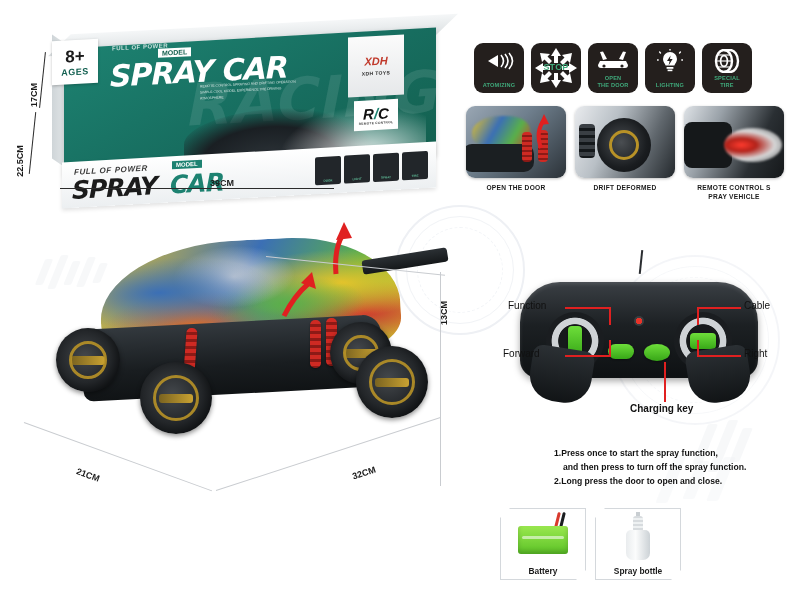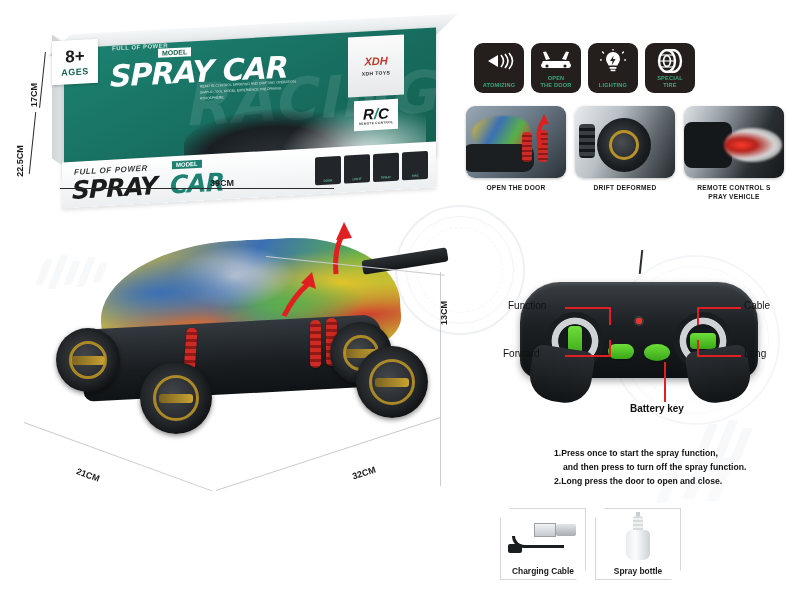--- a/index.html
+++ b/index.html
@@ -382,20 +382,37 @@
         <svg width="30" height="20" viewBox="0 0 30 20">
           <path d="M4 10 L14 4 L14 16 Z" fill="#fff"></path>
           <path d="M17 4 q5 6 0 12" stroke="#fff" stroke-width="1.6" fill="none"></path>
           <path d="M21 3 q6 7 0 14" stroke="#fff" stroke-width="1.6" fill="none"></path>
           <path d="M25 2 q7 8 0 16" stroke="#fff" stroke-width="1.6" fill="none"></path>
         </svg>
       </div>
       <div class="flabel">ATOMIZING</div>
     </div>
 
+    <div class="feat stop">
+      <div class="glyph" style="top:4px;height:42px;">
+        <svg width="44" height="42" viewBox="0 0 44 42">
+          <g fill="#fff">
+            <path d="M22 1 L27 9 H24 V16 H20 V9 H17 Z"></path>
+            <path d="M22 41 L17 33 H20 V26 H24 V33 H27 Z"></path>
+            <path d="M1 21 L9 16 V19 H16 V23 H9 V26 Z"></path>
+            <path d="M43 21 L35 26 V23 H28 V19 H35 V16 Z"></path>
+            <path d="M6 6 L16 7 L13.5 9.5 L18 14 L15 17 L10.5 12.5 L8 15 Z"></path>
+            <path d="M38 6 L36 16 L33.5 13.5 L29 18 L26 15 L30.5 10.5 L28 8 Z"></path>
+            <path d="M6 36 L8 26 L10.5 28.5 L15 24 L18 27 L13.5 31.5 L16 34 Z"></path>
+            <path d="M38 36 L28 34 L30.5 31.5 L26 27 L29 24 L33.5 28.5 L36 26 Z"></path>
+          </g>
+        </svg>
+      </div>
+      <div class="flabel">STOP</div>
+    </div>
 
     <div class="feat">
       <div class="glyph">
         <svg width="34" height="20" viewBox="0 0 34 20">
           <path d="M5 17 h24 a3 3 0 0 0 3 -3 l-2 -4 h-26 l-2 4 a3 3 0 0 0 3 3 z" fill="#fff"></path>
           <path d="M7 9 L4 1 L7 0.5 L11 8 Z" fill="#fff"></path>
           <path d="M27 9 L30 1 L27 0.5 L23 8 Z" fill="#fff"></path>
           <circle cx="8" cy="15" r="1.6" fill="#241f1d"></circle>
           <circle cx="26" cy="15" r="1.6" fill="#241f1d"></circle>
         </svg>
@@ -546,44 +563,43 @@
   <div class="lead" style="left:565px; top:355px; width:46px; height:1.6px;"></div>
   <div class="lead" style="left:609px; top:340px; width:1.6px; height:16px;"></div>
   <div class="rc-lbl" style="left:503px; top:348px;">Forward</div>
 
   <div class="lead" style="left:697px; top:307px; width:44px; height:1.6px;"></div>
   <div class="lead" style="left:697px; top:307px; width:1.6px; height:18px;"></div>
   <div class="rc-lbl" style="left:744px; top:300px;">Cable</div>
 
   <div class="lead" style="left:697px; top:355px; width:44px; height:1.6px;"></div>
   <div class="lead" style="left:697px; top:340px; width:1.6px; height:16px;"></div>
-  <div class="rc-lbl" style="left:744px; top:348px;">Long</div>
+  <div class="rc-lbl" style="left:744px; top:348px;">Right</div>
 
   <div class="lead" style="left:664px; top:362px; width:1.6px; height:40px;"></div>
-  <div class="rc-lbl" style="left:630px; top:403px; font-weight:700;">Battery key</div>
+  <div class="rc-lbl" style="left:630px; top:403px; font-weight:700;">Charging key</div>
 
   <div id="instructions">
     <div>1.Press once to start the spray function,</div>
     <div class="ln2">and then press to turn off the spray function.</div>
     <div>2.Long press the door to open and close.</div>
   </div>
 
   <div id="accessories">
 
-
     <div class="acc">
       <div class="frame"></div>
       <div class="art">
-        <div class="usb-plug"></div>
-        <div class="usb-box"></div>
-        <div class="usb-cable"></div>
-        <div class="usb-end"></div>
-      </div>
-      <div class="cap">Charging Cable</div>
-    </div>
+        <div class="batt-wire" style="left:56px;top:-2px;width:3px;height:16px;background:#d83a2e;transform:rotate(14deg);"></div>
+        <div class="batt-wire" style="left:61px;top:-2px;width:3px;height:16px;background:#1b1e20;transform:rotate(14deg);"></div>
+        <div class="batt"></div>
+      </div>
+      <div class="cap">Battery</div>
+    </div>
+
 
     <div class="acc">
       <div class="frame"></div>
       <div class="art">
         <div class="bottle-tip"></div>
         <div class="bottle-neck"></div>
         <div class="bottle-body"></div>
       </div>
       <div class="cap">Spray bottle</div>
     </div>

